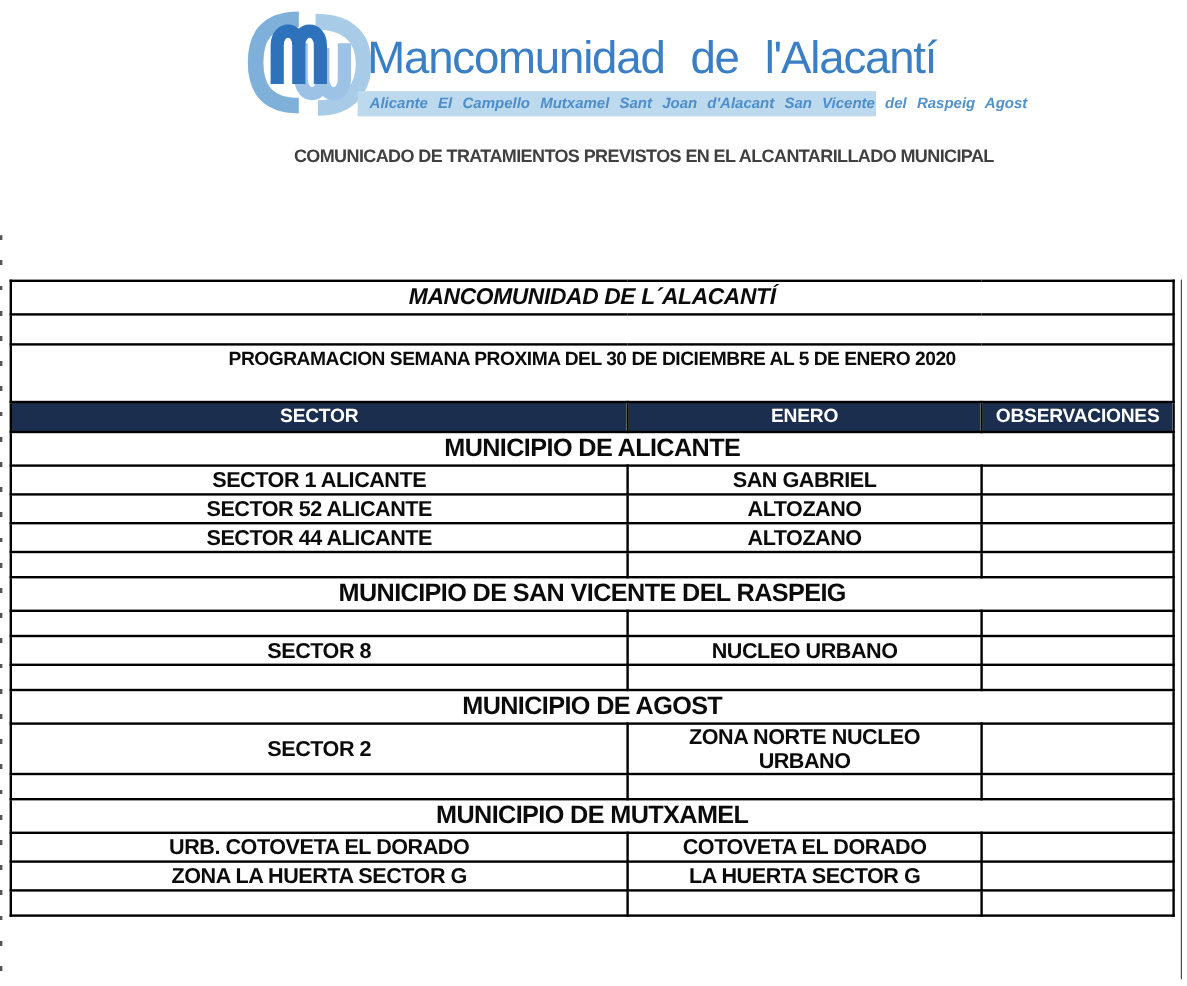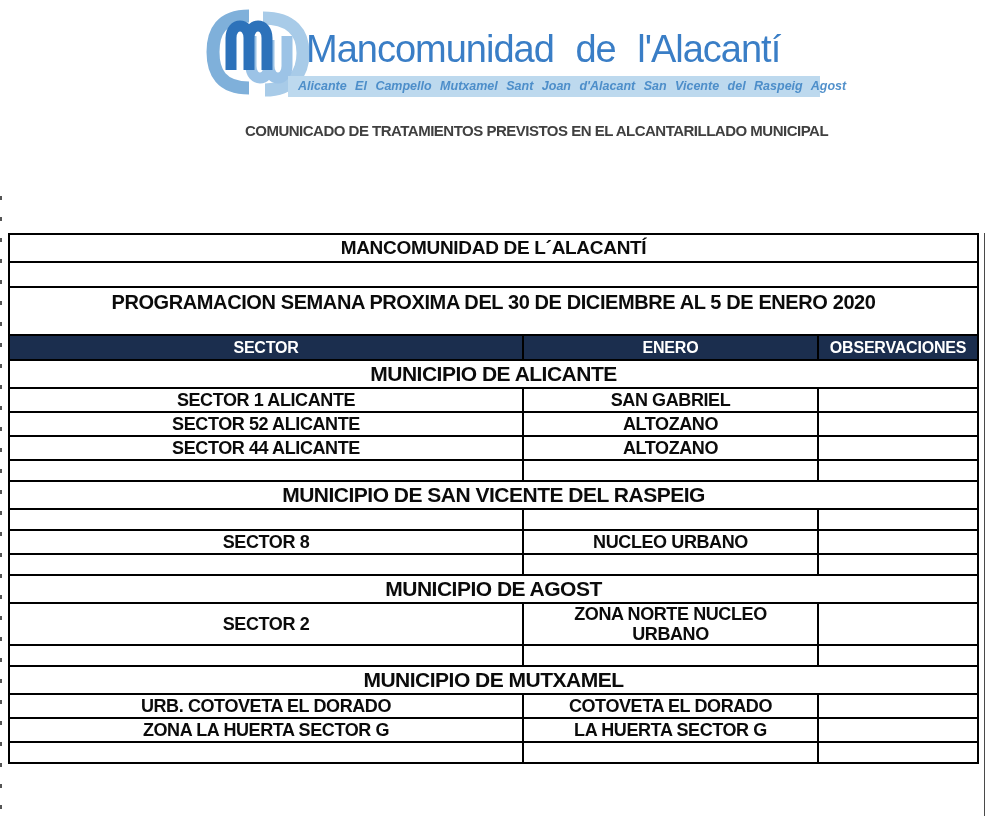--- a/index.html
+++ b/index.html
@@ -4,38 +4,38 @@
 <style>
   html,body{margin:0;padding:0;background:#fff;}
   body{width:989px;height:822px;position:relative;overflow:hidden;
        font-family:"Liberation Sans",sans-serif;}
 
   
   .logo-mark{position:absolute;left:205px;top:6px;width:106px;height:92px;}
   .org-name{position:absolute;left:306px;top:28px;font-size:38px;
             color:var(--name-text);letter-spacing:-1px;word-spacing:12px;
             white-space:nowrap;}
-  .towns-band{position:absolute;left:288px;top:76px;width:532px;height:21px;
+  .towns-band{position:absolute;left:298px;top:76px;width:432px;height:21px;
               background:var(--band-bg);}
   .towns{font-style:italic;font-weight:bold;font-size:12.5px;
          color:var(--towns-text);line-height:21px;padding-left:10px;
          white-space:nowrap;word-spacing:5px;opacity:.9;}
 
   .document-title{position:absolute;left:0;top:122px;width:100%;
                   box-sizing:border-box;padding-left:84px;text-align:center;
                   font-weight:bold;font-size:15px;letter-spacing:-0.5px;color:#404040;}
 
   
   .schedule-table{position:absolute;left:8px;top:233px;width:969px;
                   border-collapse:collapse;table-layout:fixed;}
   .schedule-table td{border:2px solid #000;padding:0;text-align:center;
                      font-weight:bold;color:#0b0b0b;overflow:hidden;}
-  tr.org td{font-size:19px;height:26px;letter-spacing:-0.3px;}
+  tr.org td{font-size:19px;height:26px;letter-spacing:-0.3px;font-style:italic;}
   tr.spacer td{height:23px;}
-  tr.week td{font-size:20px;height:43px;vertical-align:top;padding-top:3px;
+  tr.week td{font-size:16px;height:43px;vertical-align:top;padding-top:3px;
              letter-spacing:-0.4px;}
   tr.colhead td{background:var(--header-bg);color:var(--header-fg);
                 font-size:16px;height:23px;letter-spacing:-0.2px;}
   tr.section td{font-size:21px;height:26px;letter-spacing:-0.5px;}
   tr.data td{font-size:18px;height:22px;letter-spacing:-0.4px;line-height:1.12;
              white-space:pre-line;}
   tr.empty td{height:19px;}
 
   
   .left-ticks{position:absolute;left:0;top:196px;width:2px;height:620px;

